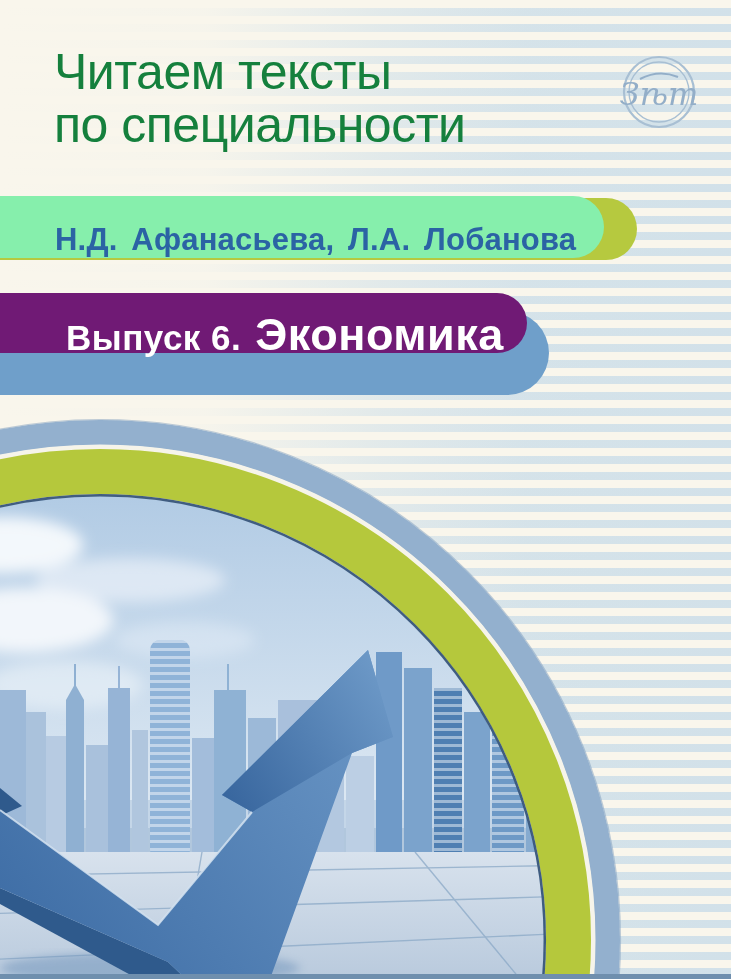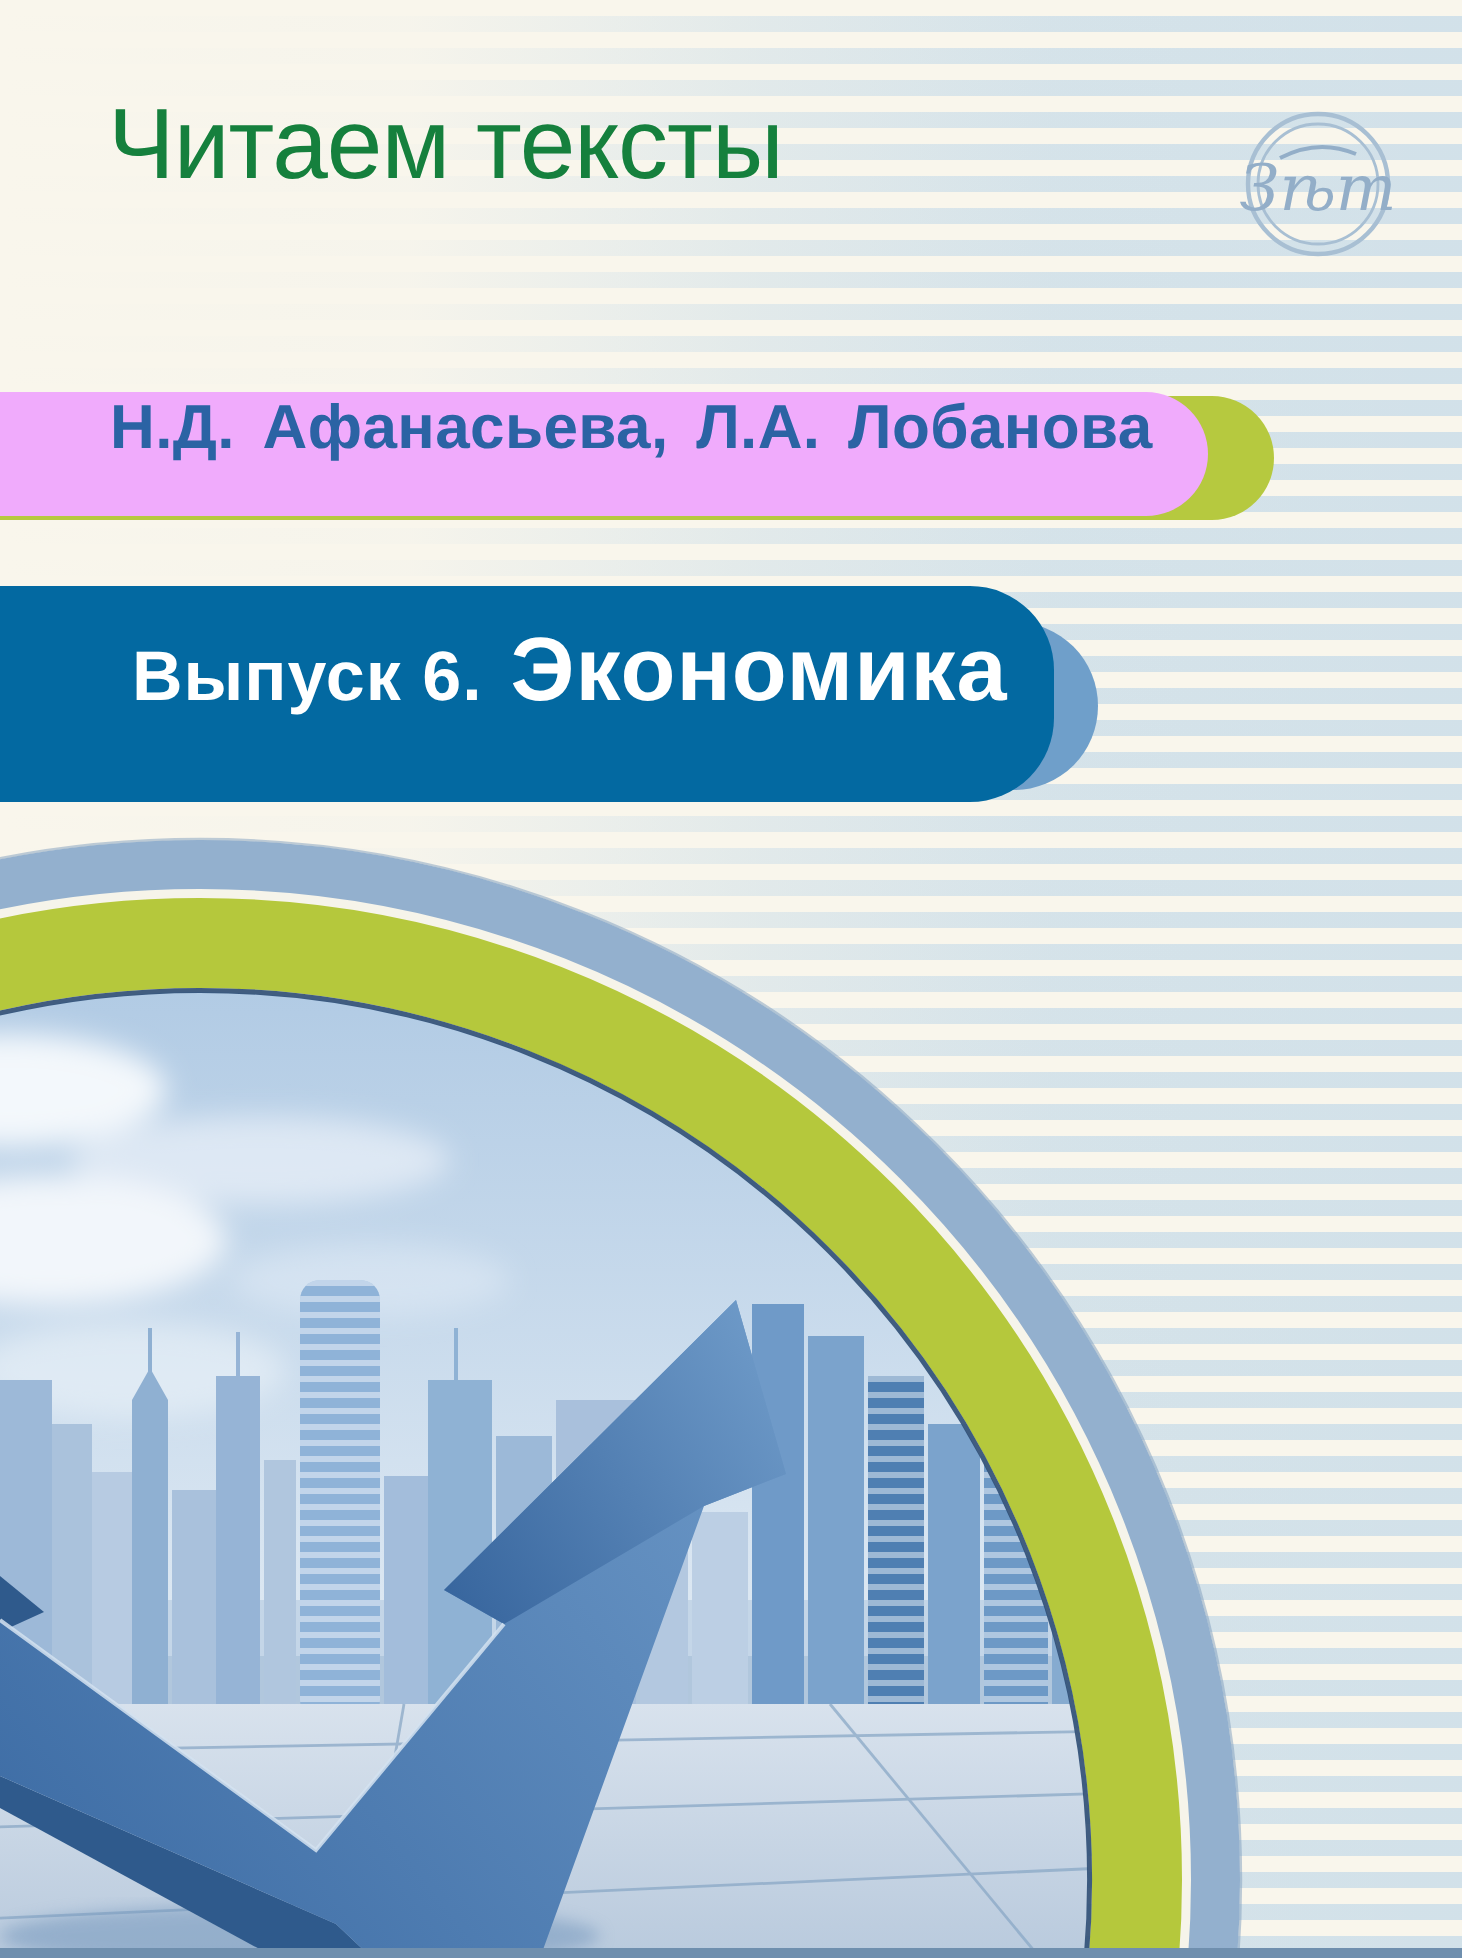--- a/index.html
+++ b/index.html
@@ -27,34 +27,34 @@
     font-size:50px;line-height:53px;letter-spacing:-0.5px;
     color:#15803d;
   }
   .logo{position:absolute;left:620px;top:53px;width:78px;height:78px;}
   .authors-accent{
     position:absolute;left:0;top:198px;width:637px;height:62px;
     border-radius:0 31px 31px 0;background:#b6c93f;
   }
   .authors-band{
     position:absolute;left:0;top:196px;width:604px;height:62px;
-    border-radius:0 31px 31px 0;background:#f0abfc;
-    display:flex;align-items:flex-start;
+    border-radius:0 31px 31px 0;background:#86efac;
+    display:flex;align-items:flex-end;
   }
   .authors-text{
     padding-left:55px;font-size:31px;font-weight:bold;
     color:#2b63a4;letter-spacing:0.2px;word-spacing:5px;white-space:nowrap;
   }
   .series-shadow{
     position:absolute;left:0;top:311px;width:549px;height:84px;
     border-radius:0 42px 42px 0;background:#6f9fca;
   }
   .series-band{
-    position:absolute;left:0;top:293px;width:527px;height:108px;
-    border-radius:0 42px 42px 0;background:#0369a1;
+    position:absolute;left:0;top:293px;width:527px;height:60px;
+    border-radius:0 42px 42px 0;background:#701a75;
     line-height:84px;white-space:nowrap;padding-left:66px;box-sizing:border-box;
     color:#ffffff;
   }
   .series-label{font-size:35px;font-weight:bold;letter-spacing:0.5px;}
   .series-title{font-size:45px;font-weight:bold;margin-left:14px;letter-spacing:0.5px;}
   .bottom-edge{
     position:absolute;left:0;bottom:0;width:100%;height:5px;
     background:#6f8fae;z-index:9;
   }
 </style>
@@ -172,20 +172,21 @@
       <circle cx="100" cy="940" r="520.5" stroke="#7f9dbd" stroke-width="1.2" opacity="0.5"></circle>
       <circle cx="100" cy="940" r="507.5" stroke="#93b0ce" stroke-width="25"></circle>
       <circle cx="100" cy="940" r="493" stroke="#f6f4ea" stroke-width="5"></circle>
       <circle cx="100" cy="940" r="468.5" stroke="#b5c83c" stroke-width="45"></circle>
       <circle cx="100" cy="940" r="444.8" stroke="#2c4c74" stroke-width="2.5" opacity="0.9"></circle>
     </g>
   </svg>
 
   <div class="title">
     <div>Читаем тексты</div>
+    <div>по специальности</div>
   </div>
 
   <svg class="logo" viewBox="0 0 78 78">
     <circle cx="39" cy="39" r="35" fill="none" stroke="#a8bfd3" stroke-width="2.2"></circle>
     <circle cx="39" cy="39" r="30" fill="none" stroke="#a8bfd3" stroke-width="1.4"></circle>
     <path d="M20,26 Q39,16 58,24" fill="none" stroke="#93aec8" stroke-width="2"></path>
     <text x="39" y="52" text-anchor="middle" font-family="DejaVu Serif, serif" font-style="italic" font-size="32" fill="#93aec8">Зѣт</text>
   </svg>
 
   <div class="authors-accent"></div>

